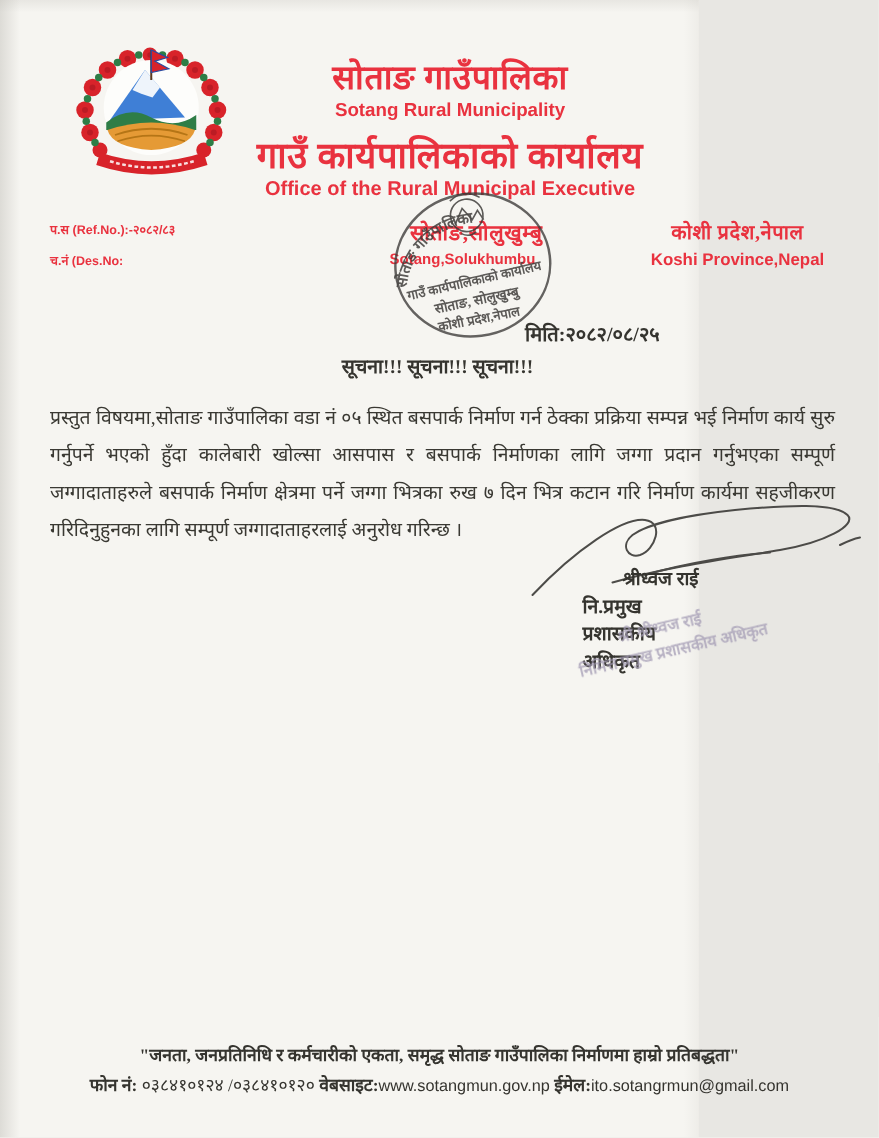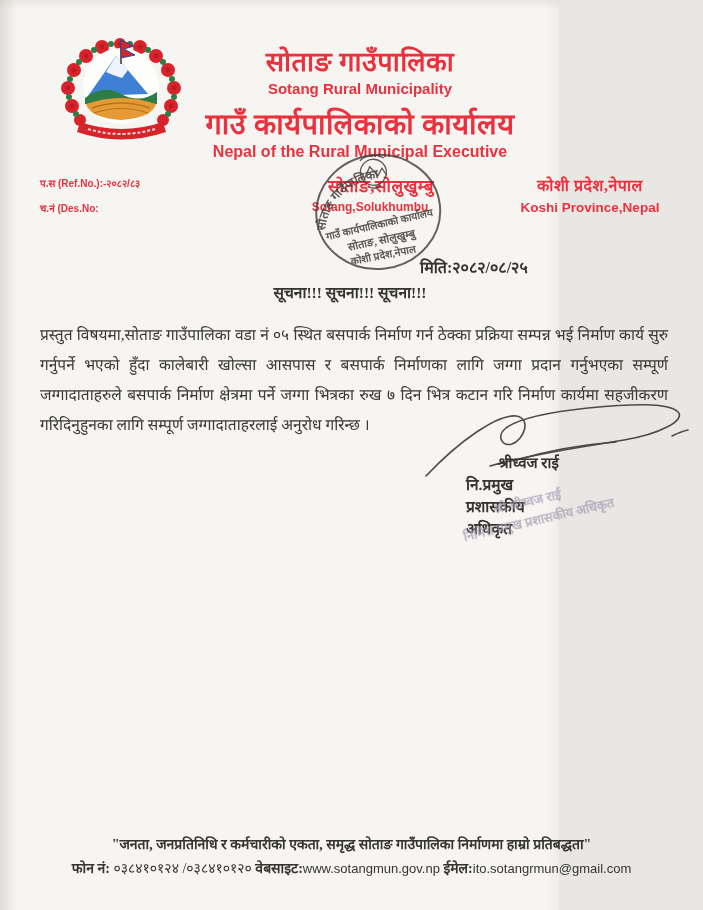--- a/index.html
+++ b/index.html
@@ -119,21 +119,21 @@
       <g>
         <path d="M22,88 Q63,102 105,88 L108,98 Q63,113 19,98 Z" fill="#d8232a"></path>
         <path d="M30,95 Q63,105 97,95" stroke="#ffffff" stroke-width="2" stroke-dasharray="3 2" fill="none" opacity=".85"></path>
       </g>
     </svg>
   </div>
 
   <div class="abs center dev-head red" style="left:160px;top:42px;width:400px;font-size:27px;">सोताङ गाउँपालिका</div>
   <div class="abs center en-head red" style="left:160px;top:80px;width:400px;font-size:15px;">Sotang Rural Municipality</div>
   <div class="abs center dev-head red" style="left:130px;top:103px;width:460px;font-size:29px;">गाउँ कार्यपालिकाको कार्यालय</div>
-  <div class="abs center en-head red" style="left:130px;top:143px;width:460px;font-size:16px;">Nepal of the Rural Municipal Executive</div>
+  <div class="abs center en-head red" style="left:130px;top:143px;width:460px;font-size:16px;">Office of the Rural Municipal Executive</div>
 
   <div class="abs meta-label red" style="left:40px;top:176px;">प.स (Ref.No.):-२०८२/८३</div>
   <div class="abs meta-label red" style="left:40px;top:201px;">च.नं (Des.No:</div>
 
   <div class="abs center dev-head red" style="left:291px;top:174px;width:180px;font-size:17px;">सोताङ,सोलुखुम्बु</div>
   <div class="abs center en-head red" style="left:280px;top:200px;width:180px;font-size:12px;">Sotang,Solukhumbu</div>
 
   <div class="abs center dev-head red" style="left:500px;top:174px;width:180px;font-size:16px;">कोशी प्रदेश,नेपाल</div>
   <div class="abs center en-head red" style="left:500px;top:200px;width:180px;font-size:13.5px;">Koshi Province,Nepal</div>
 

